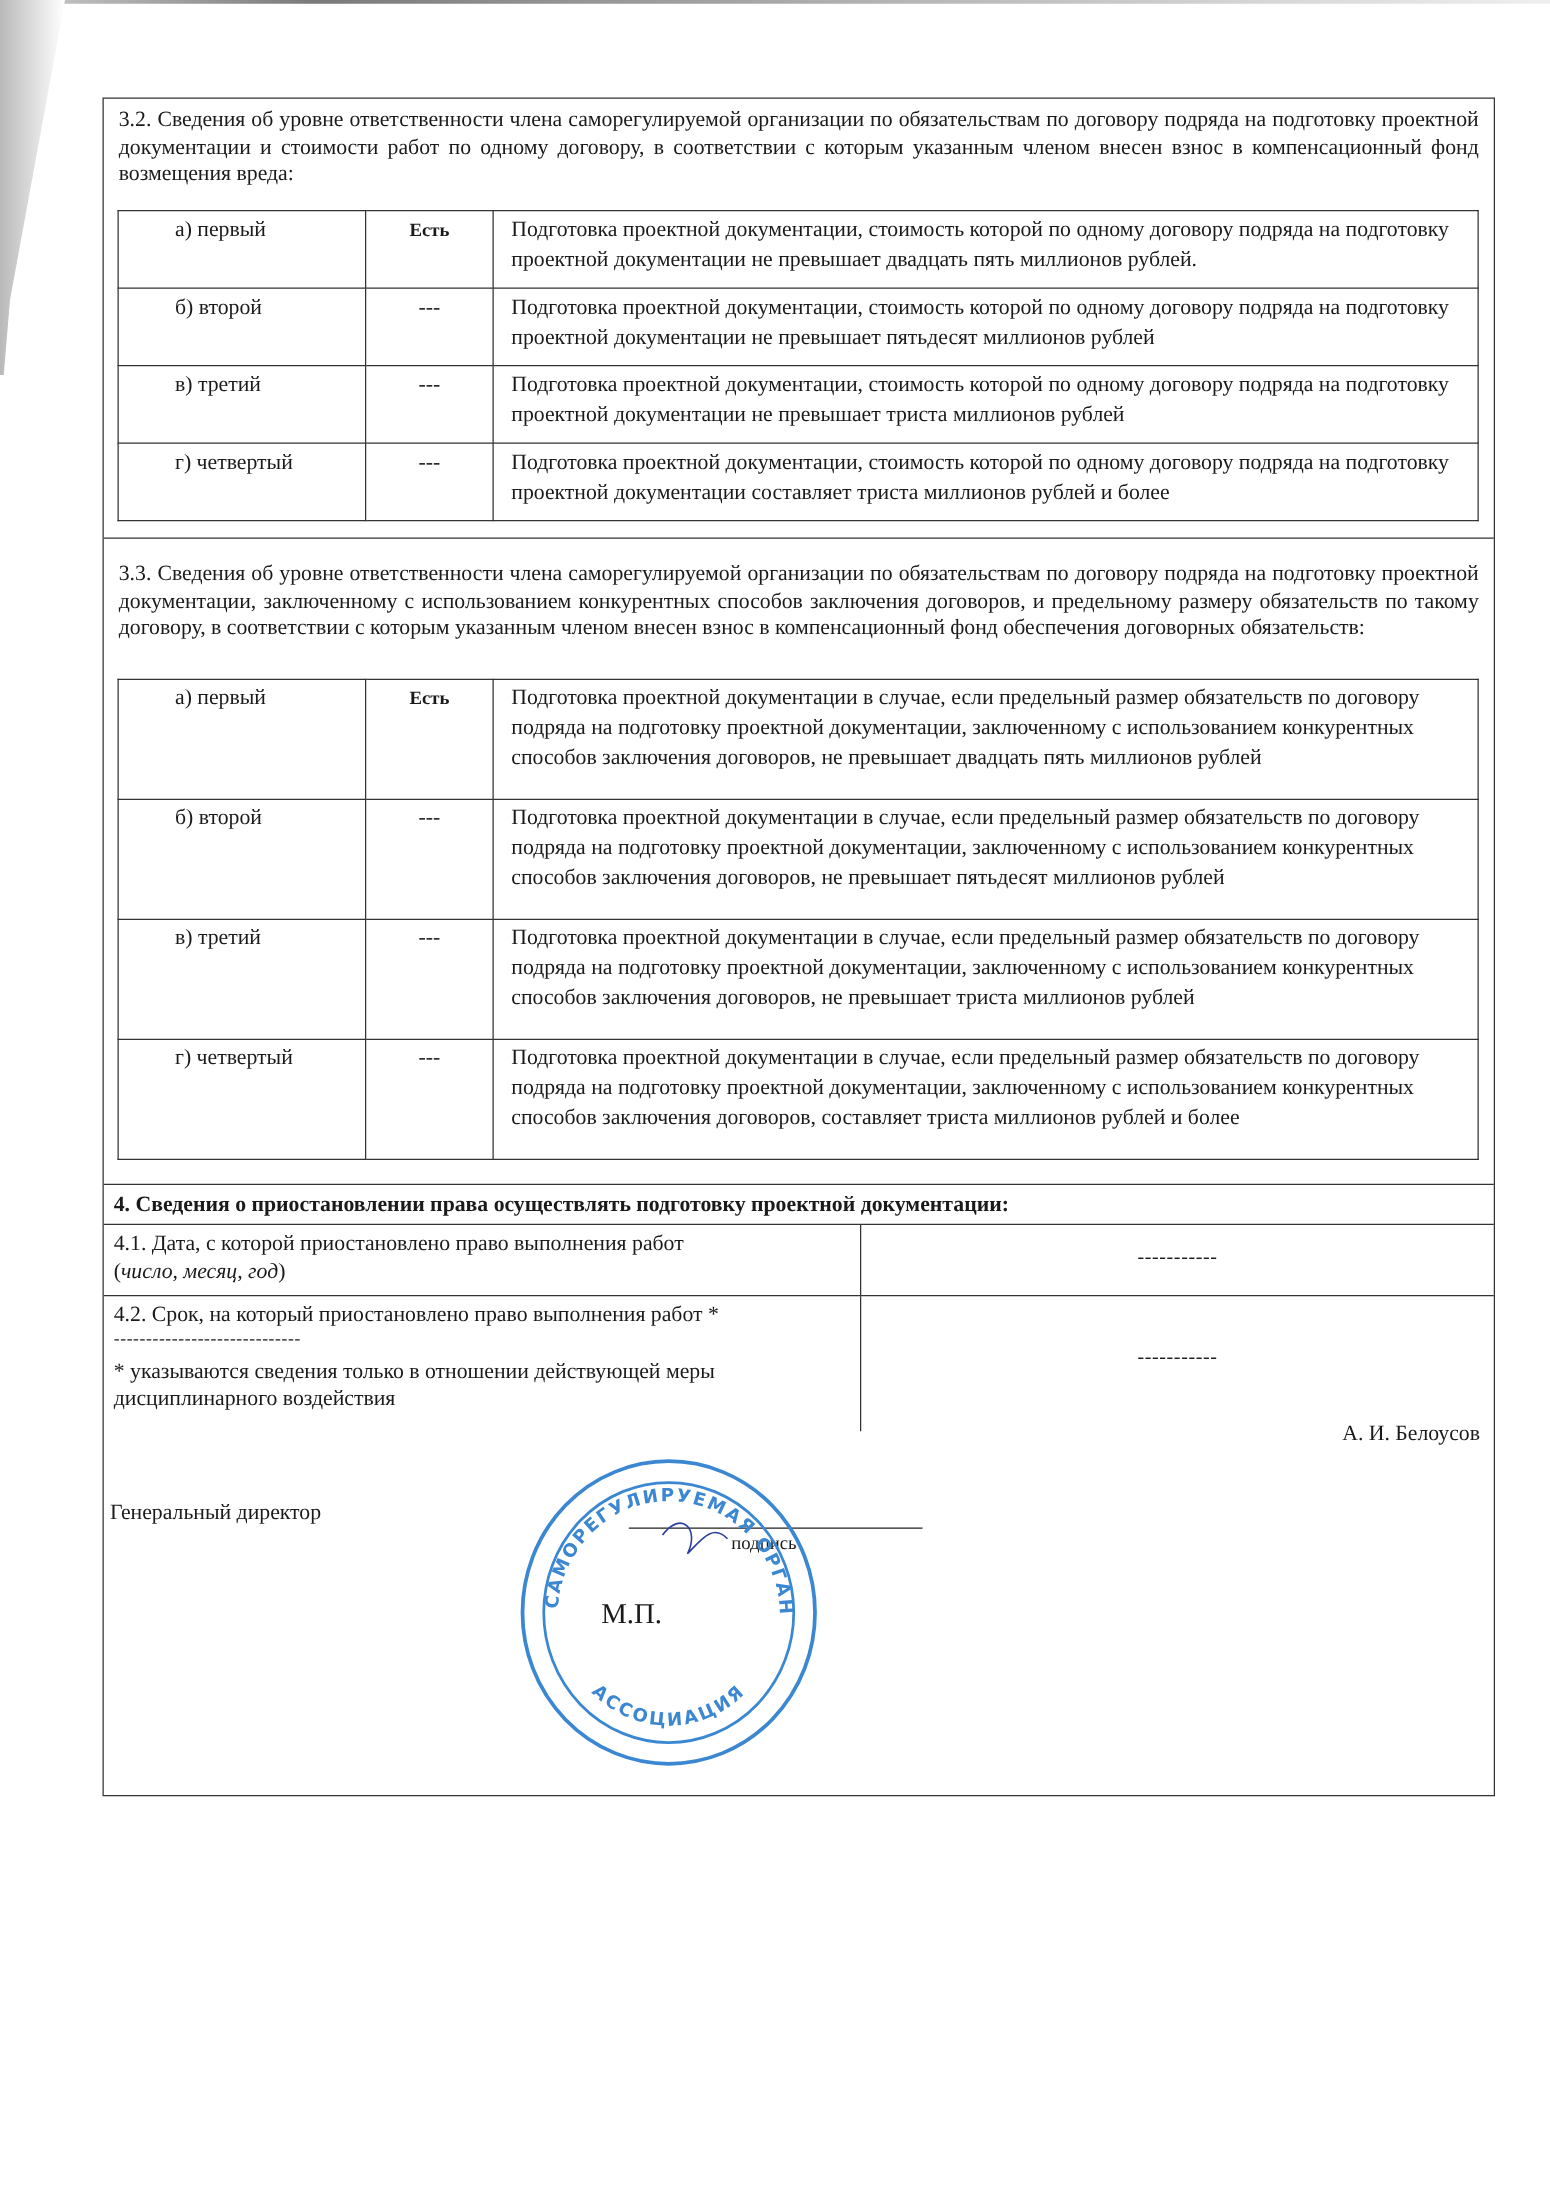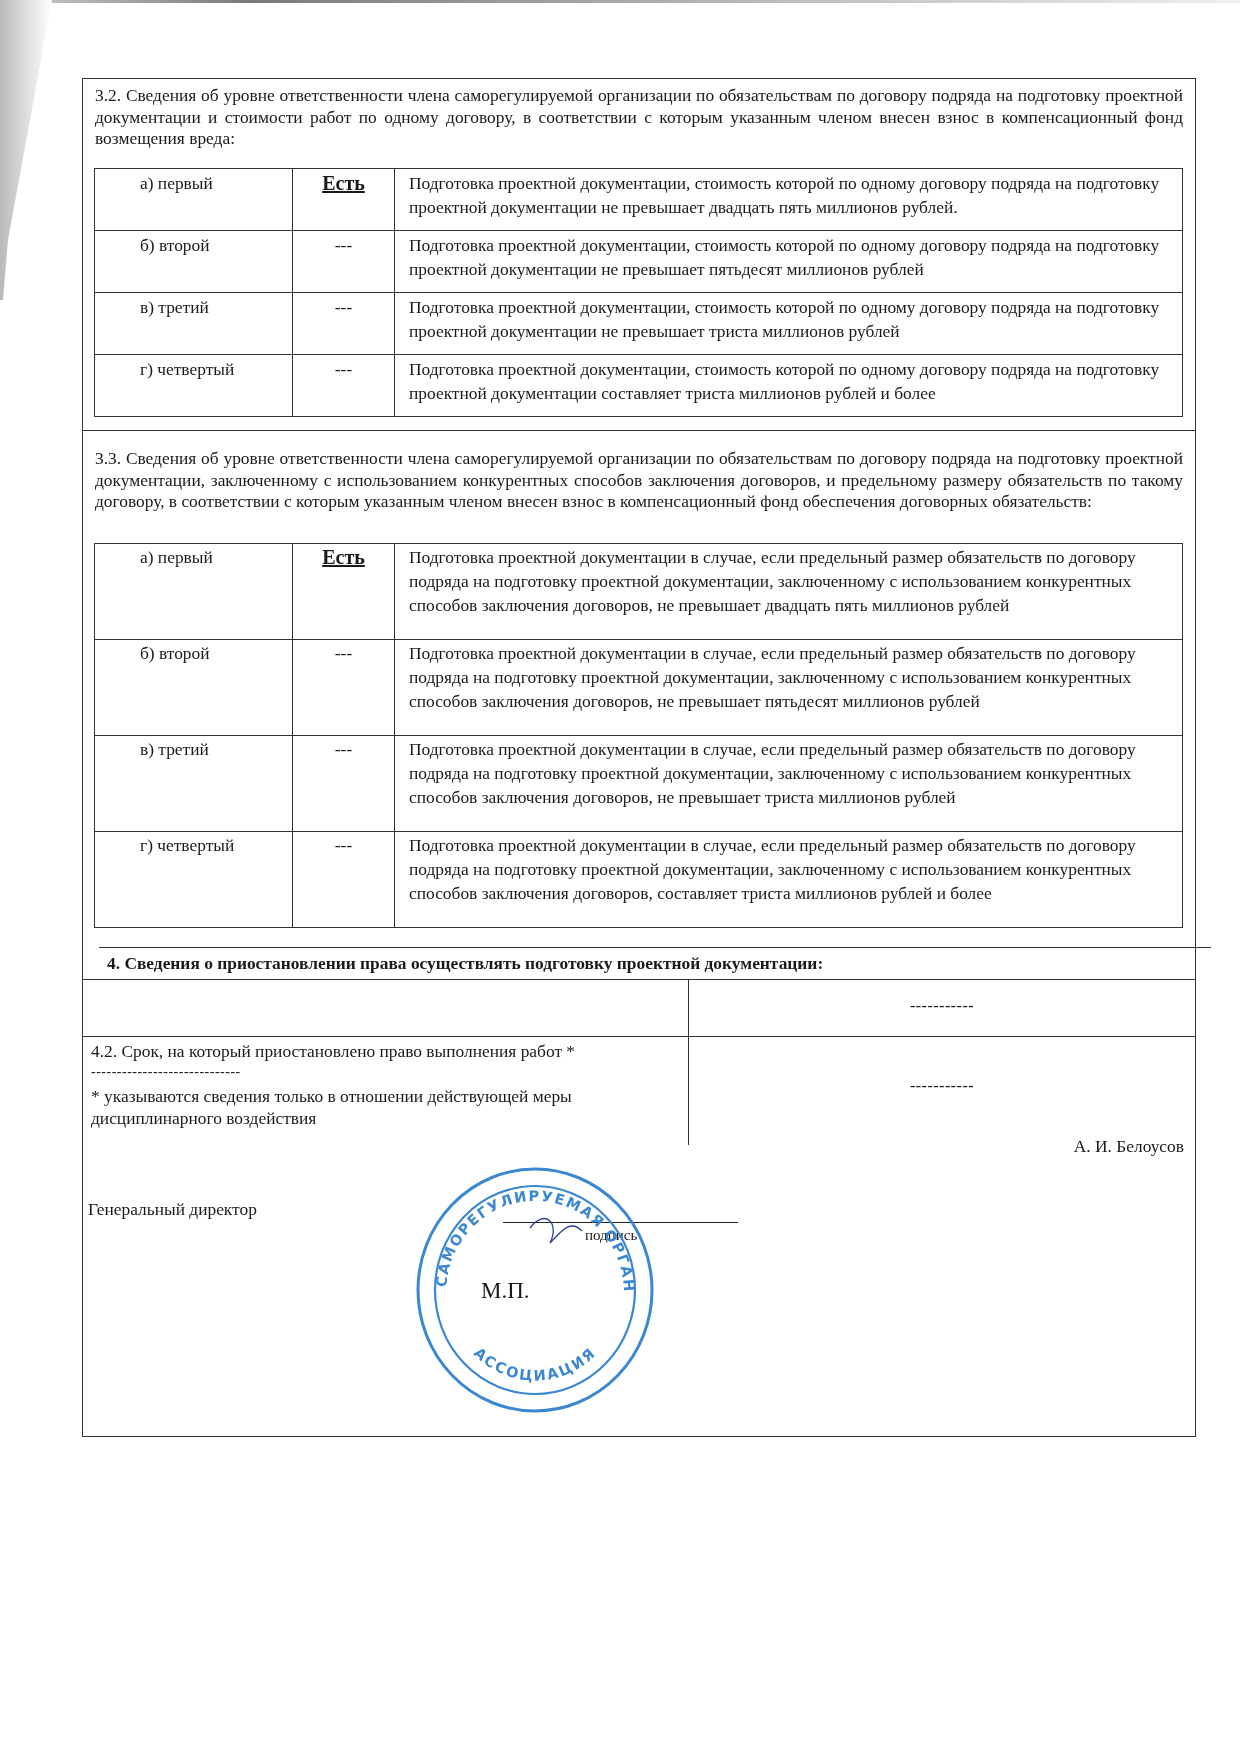--- a/index.html
+++ b/index.html
@@ -17,23 +17,23 @@
   .sec32 .para { top:6px; }
   .sec33 .para { top:5px;margin-top:12px; }
   table.lvl { position:absolute; left:11px; width:1089px; border-collapse:collapse; }
   .sec32 table.lvl { top:89px; }
   .sec33 table.lvl { top:112px; }
   table.lvl td { border:1.5px solid #333; vertical-align:top; font-size:17.4px; }
   .sec32 td { height:58px; line-height:23.5px; padding:3px 8px 0 8px; }
   .sec33 td { height:94px; line-height:24px; padding:1px 8px 0 8px; }
   td.c1 { width:144px;padding-left:45px; }
   td.c2 { width:85px; text-align:center; font-size:16px; }
-  td.c2 b { font-weight:bold; font-size:20px;text-decoration:underline; }
+  td.c2 b { font-weight:bold; font-size:15px; }
   td.c3 { padding-left:14px !important; }
-  .sec4h { position:absolute; top:868px; left:16px; width:100%; height:32px; border-top:1.5px solid #333;
+  .sec4h { position:absolute; top:868px; left:0; width:100%; height:32px; border-top:1.5px solid #333;
            box-sizing:border-box; font-weight:bold; font-size:17.4px; padding:5px 0 0 8px; }
   .row41, .row42 { position:absolute; left:0; width:100%; border-top:1.5px solid #333; box-sizing:border-box; }
   .row41 { top:900px; height:57px; }
   .row42 { top:957px; height:109px; }
   .lcell { position:absolute; left:8px; top:3px; width:590px; font-size:17.4px; line-height:22px; }
   .vdiv { position:absolute; left:605px; top:0; bottom:0; border-left:1.5px solid #333; }
   .rcell { position:absolute; left:606px; right:0; text-align:center; font-size:16px; }
   .row41 .rcell { top:17px; }
   .row42 .rcell { top:40px; }
   .dashes { letter-spacing:0.5px; }
@@ -110,20 +110,24 @@
         <td class="c2">---</td>
         <td class="c3">Подготовка проектной документации в случае, если предельный размер обязательств по договору подряда на подготовку проектной документации, заключенному с использованием конкурентных способов заключения договоров, составляет триста миллионов рублей и более</td>
       </tr>
     </tbody>
       </table>
   </div>
 
   <div class="sec4h">4. Сведения о приостановлении права осуществлять подготовку проектной документации:</div>
 
   <div class="row41">
+    <div class="lcell">
+      <span>4.1. Дата, с которой приостановлено право выполнения работ</span><br>
+      <span>(</span><i>число, месяц, год</i><span>)</span>
+    </div>
     <div class="vdiv"></div>
     <div class="rcell dashes">-----------</div>
   </div>
 
   <div class="row42">
     <div class="lcell">
       <div>4.2. Срок, на который приостановлено право выполнения работ *</div>
       <div class="dashes" style="font-size:14px;line-height:20px;">-----------------------------</div>
       <div style="margin-top:3px;">* указываются сведения только в отношении действующей меры дисциплинарного воздействия</div>
     </div>

